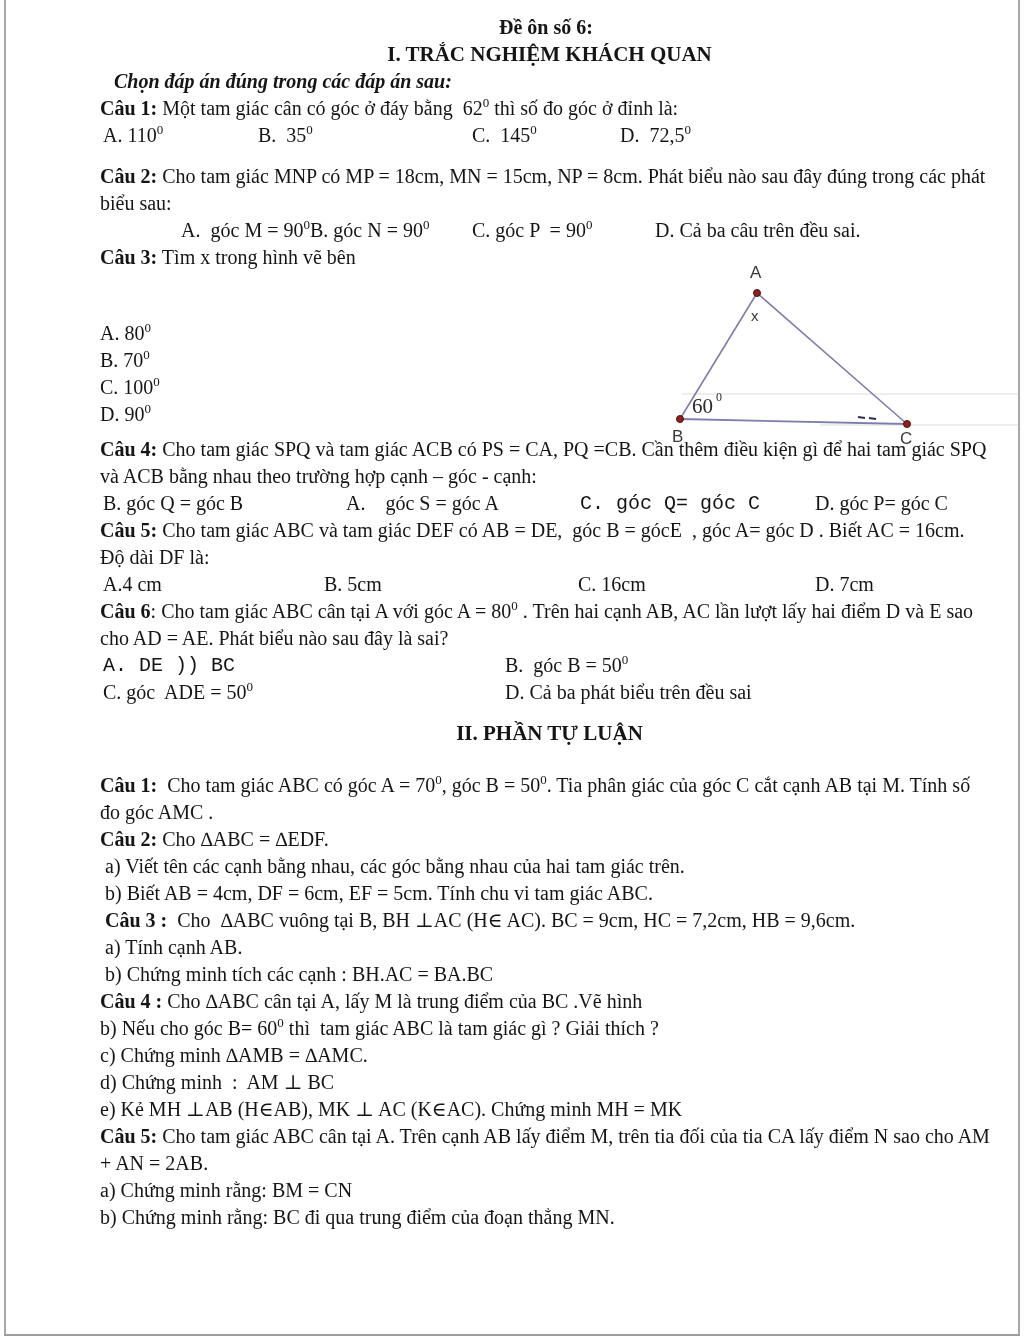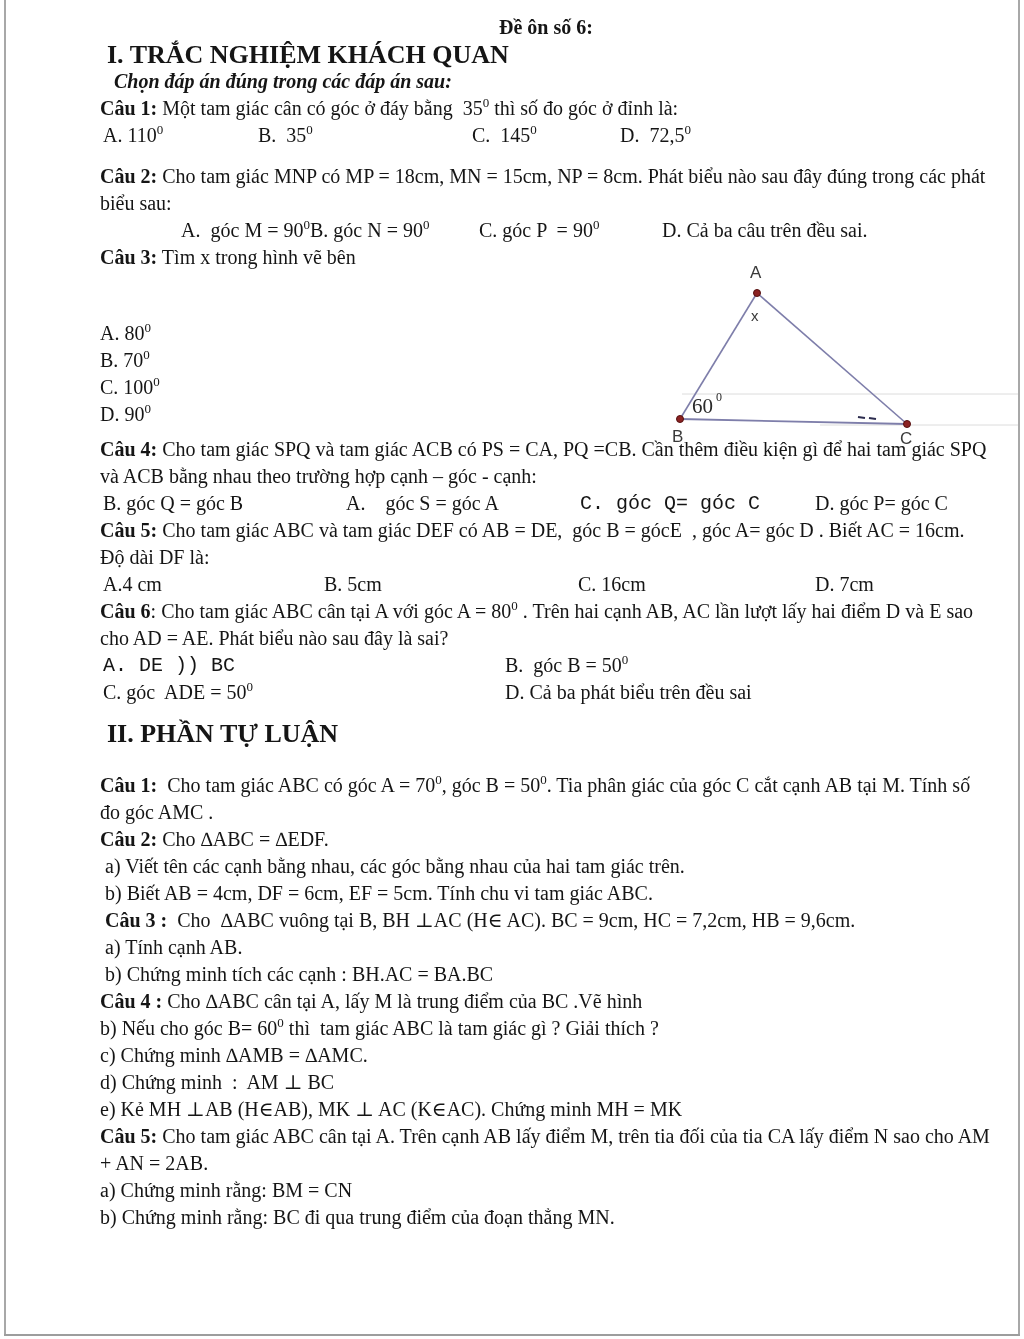--- a/index.html
+++ b/index.html
@@ -12,21 +12,21 @@
   #edge-left{left:4px;top:0;width:2px;height:1336px;}
   #edge-right{left:1018px;top:0;width:2px;height:1336px;}
   #edge-bottom{left:4px;top:1334px;width:1016px;height:2px;background:#9d9d9d;}
 
   #doc{
     position:absolute;left:100px;top:14px;width:892px;
     font-size:20px;line-height:27px;
   }
   .blk{white-space:pre-wrap;}
   .title{text-align:center;font-weight:bold;}
-  .heading{font-weight:bold;padding-left:7px;font-size:26px;}
+  .heading{font-weight:bold;padding-left:7px;font-size:21px;text-align:center;}
   .subheading{font-weight:bold;font-style:italic;padding-left:14px;}
   .b{font-weight:bold;}
   sup{font-size:13px;line-height:0;vertical-align:super;}
   .options{display:flex;padding-left:3px;}
   .opt{white-space:pre-wrap;flex:0 0 auto;}
   .options-stack .opt{display:block;}
 
   #figure{
     position:absolute;left:620px;top:258px;width:400px;height:192px;
   }
@@ -36,24 +36,24 @@
 <body>
 
 <div class="edge" id="edge-left"></div>
 <div class="edge" id="edge-right"></div>
 <div class="edge" id="edge-bottom"></div>
 
 <div id="doc">
     <div class="blk title">Đề ôn số 6:</div>
     <div class="blk heading">I. TRẮC NGHIỆM KHÁCH QUAN</div>
     <div class="blk subheading">Chọn đáp án đúng trong các đáp án sau:</div>
-    <div class="blk para"><span class="b">Câu 1:</span><span> Một tam giác cân có góc ở đáy bằng  35</span><sup>0</sup><span> thì số đo góc ở đỉnh là:</span></div>
+    <div class="blk para"><span class="b">Câu 1:</span><span> Một tam giác cân có góc ở đáy bằng  62</span><sup>0</sup><span> thì số đo góc ở đỉnh là:</span></div>
     <div class="blk options"><div class="opt" style="width: 155px;"><span>A. 110</span><sup>0</sup></div><div class="opt" style="width: 214px;"><span>B.  35</span><sup>0</sup></div><div class="opt" style="width: 148px;"><span>C.  145</span><sup>0</sup></div><div class="opt"><span>D.  72,5</span><sup>0</sup></div></div>
     <div class="blk para" style="margin-top: 14px;"><span class="b">Câu 2:</span><span> Cho tam giác MNP có MP = 18cm, MN = 15cm, NP = 8cm. Phát biểu nào sau đây đúng trong các phát biểu sau:</span></div>
-    <div class="blk options"><div class="opt" style="width: 207px; text-align: right;"><span>A.  góc M = 90</span><sup>0</sup></div><div class="opt" style="width: 162px;"><span>B. góc N = 90</span><sup>0</sup></div><div class="opt" style="width: 183px; margin-left: 7px;"><span>C. góc P  = 90</span><sup>0</sup></div><div class="opt"><span>D. Cả ba câu trên đều sai.</span></div></div>
+    <div class="blk options"><div class="opt" style="width: 207px; text-align: right;"><span>A.  góc M = 90</span><sup>0</sup></div><div class="opt" style="width: 162px;"><span>B. góc N = 90</span><sup>0</sup></div><div class="opt" style="width: 183px;"><span>C. góc P  = 90</span><sup>0</sup></div><div class="opt"><span>D. Cả ba câu trên đều sai.</span></div></div>
     <div class="blk para"><span class="b">Câu 3:</span><span> Tìm x trong hình vẽ bên</span></div>
     <div class="blk options-stack" style="margin-top: 49px;"><div class="opt"><span>A. 80</span><sup>0</sup></div><div class="opt"><span>B. 70</span><sup>0</sup></div><div class="opt"><span>C. 100</span><sup>0</sup></div><div class="opt"><span>D. 90</span><sup>0</sup></div></div>
     <div class="blk para" style="margin-top: 8px;"><span class="b">Câu 4:</span><span> Cho tam giác SPQ và tam giác ACB có PS = CA, PQ =CB. Cần thêm điều kiện gì để hai tam giác SPQ và ACB bằng nhau theo trường hợp cạnh – góc - cạnh:</span></div>
     <div class="blk options"><div class="opt" style="width: 243px;"><span>B. góc Q = góc B</span></div><div class="opt" style="width: 234px;"><span>A.    góc S = góc A</span></div><div class="opt" style="width: 235px; font-family: Liberation Mono, monospace;"><span>C. góc Q= góc C</span></div><div class="opt"><span>D. góc P= góc C</span></div></div>
     <div class="blk para"><span class="b">Câu 5:</span><span> Cho tam giác ABC và tam giác DEF có AB = DE,  góc B = gócE  , góc A= góc D . Biết AC = 16cm. Độ dài DF là:</span></div>
     <div class="blk options"><div class="opt" style="width: 221px;"><span>A.4 cm</span></div><div class="opt" style="width: 254px;"><span>B. 5cm</span></div><div class="opt" style="width: 237px;"><span>C. 16cm</span></div><div class="opt"><span>D. 7cm</span></div></div>
     <div class="blk para"><span class="b">Câu 6</span><span>: Cho tam giác ABC cân tại A với góc A = 80</span><sup>0</sup><span> . Trên hai cạnh AB, AC lần lượt lấy hai điểm D và E sao cho AD = AE. Phát biểu nào sau đây là sai?</span></div>
     <div class="blk options"><div class="opt" style="width: 402px; font-family: Liberation Mono, monospace;"><span>A. DE )) BC</span></div><div class="opt"><span>B.  góc B = 50</span><sup>0</sup></div></div>
     <div class="blk options"><div class="opt" style="width: 402px;"><span>C. góc  ADE = 50</span><sup>0</sup></div><div class="opt"><span>D. Cả ba phát biểu trên đều sai</span></div></div>
     <div class="blk heading" style="margin-top: 14px;">II. PHẦN TỰ LUẬN</div>

